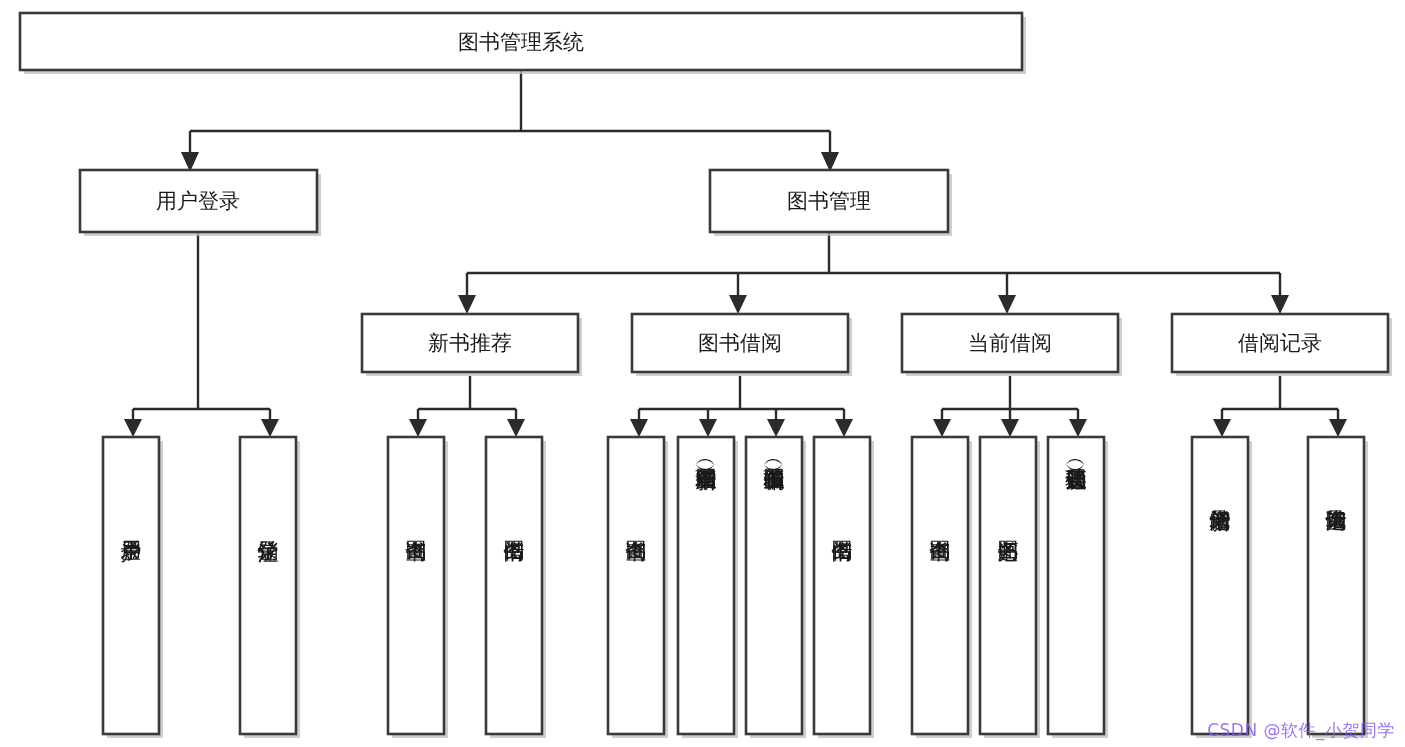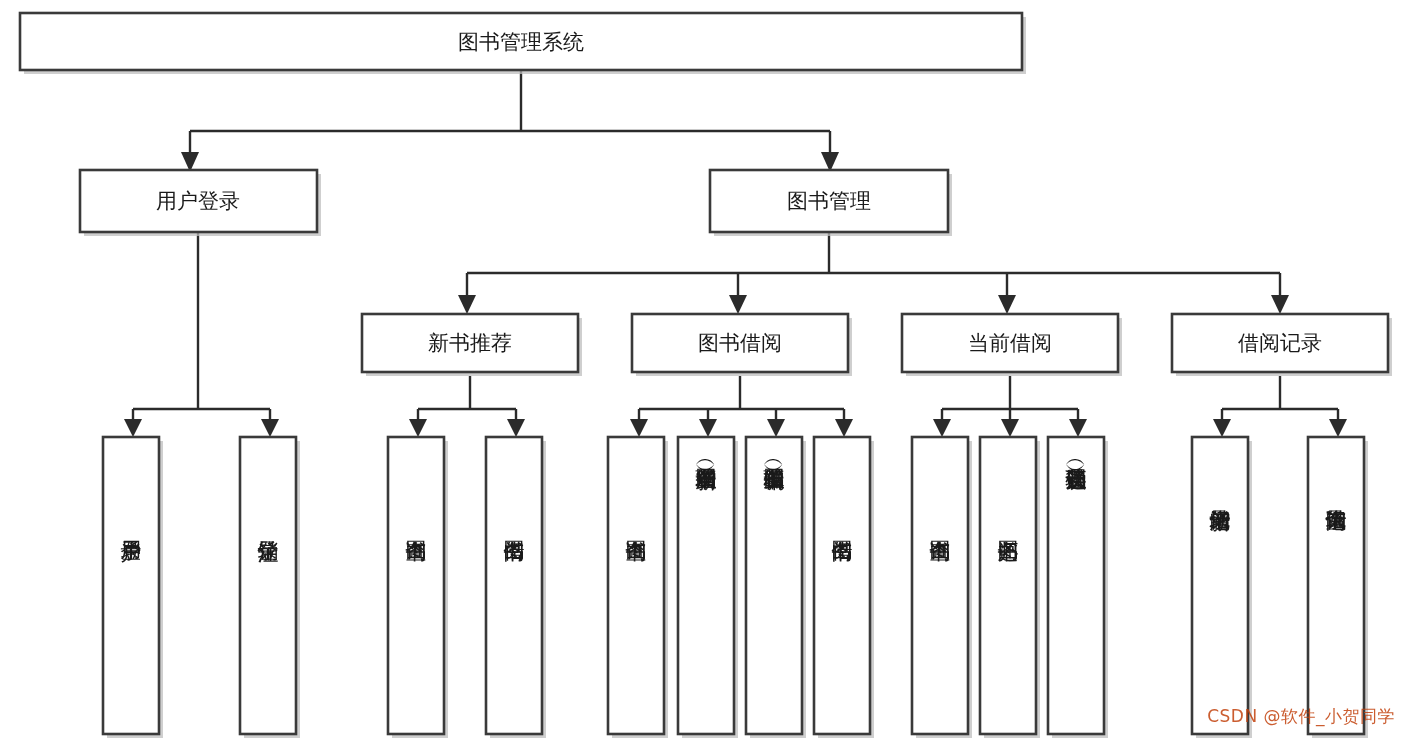--- a/index.html
+++ b/index.html
@@ -48,24 +48,24 @@
     stroke: #2b2b2b;
     stroke-width: 2.4;
     fill: none;
   }
   .arrow-head {
     fill: #2b2b2b;
   }
   .watermark-text {
     position: absolute;
     right: 10px;
-    bottom: 19px;
+    bottom: 5px;
     font-family: "DejaVu Sans", "Liberation Sans", sans-serif;
     font-size: 17px;
-    color: #c2410c;
+    color: #8b5cf6;
     opacity: 0.85;
     white-space: nowrap;
     letter-spacing: 0.5px;
     text-align: right;
   }
 </style>
 </head>
 <body>
 
 <div id="diagram-root">

